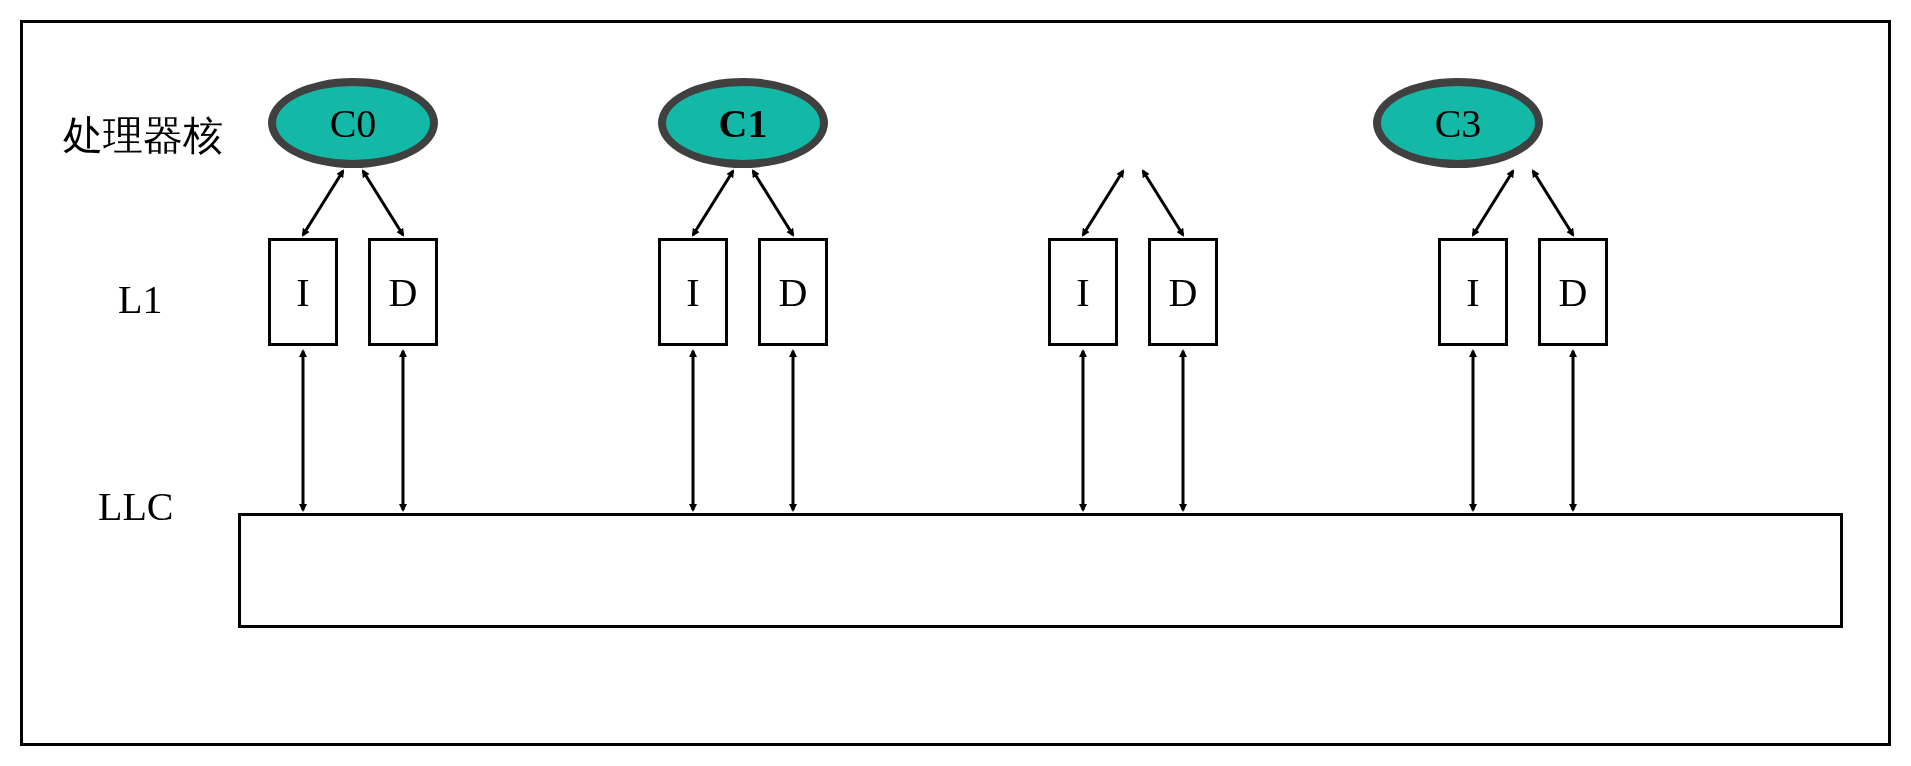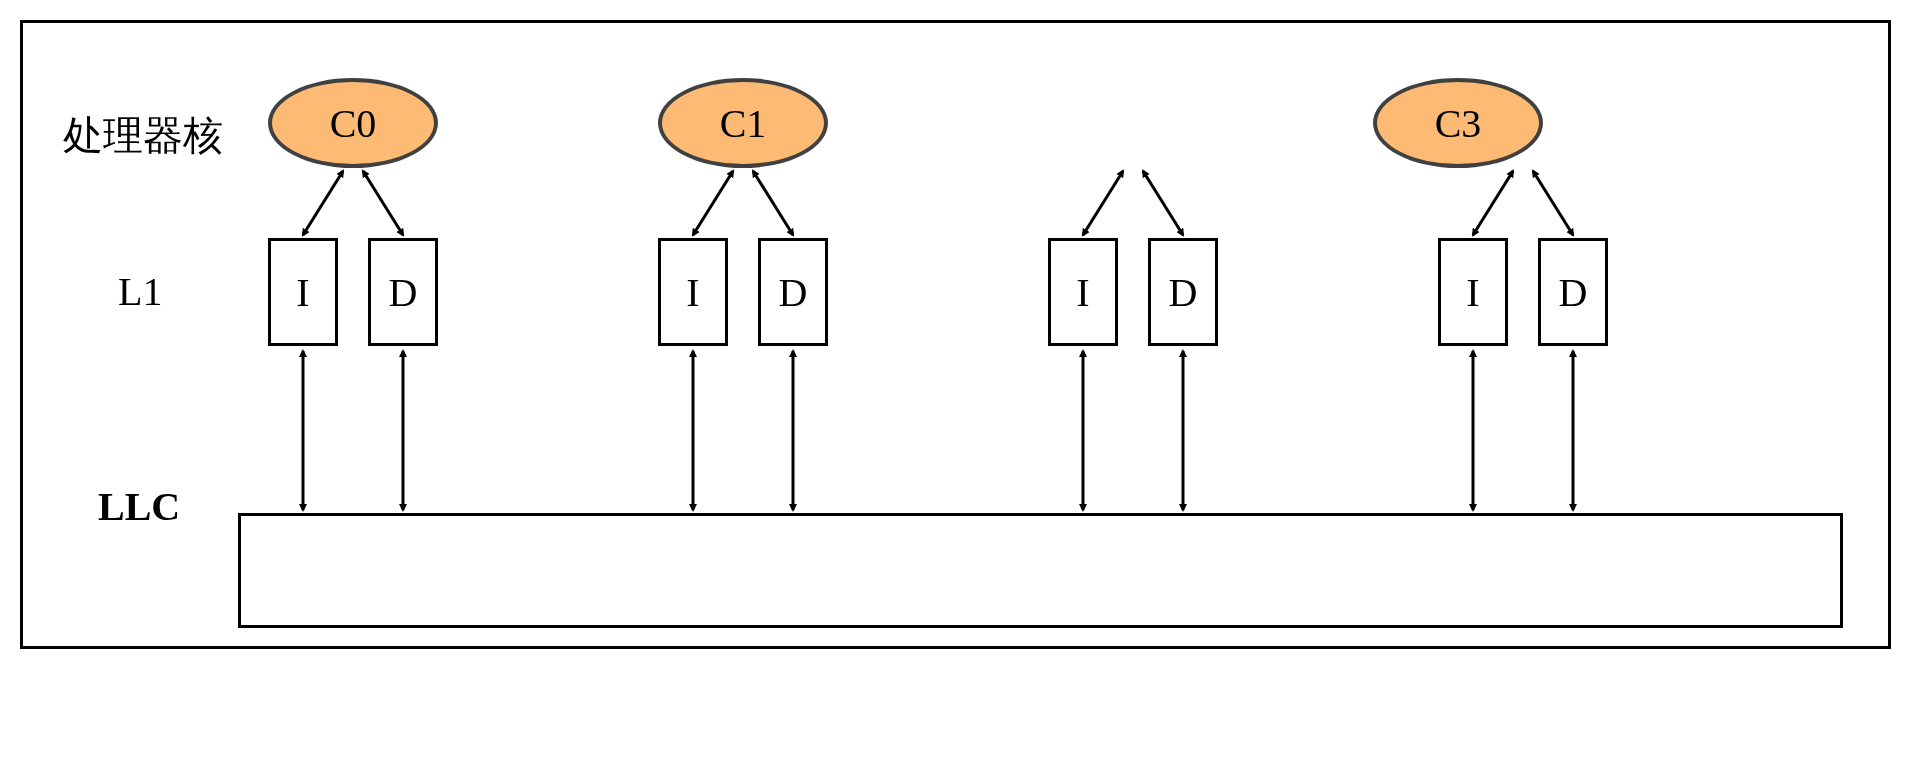--- a/index.html
+++ b/index.html
@@ -8,37 +8,37 @@
       background: #fff;
       width: 1911px;
       height: 766px;
       position: relative;
     }
     .outer-frame {
       position: absolute;
       left: 20px;
       top: 20px;
       width: 1871px;
-      height: 629px;
+      height: 726px;
       border: 3px solid #000;
     }
     .label {
       position: absolute;
       font-size: 40px;
       color: #000;
     }
     .core-ellipse {
       position: absolute;
-      border: 4px solid #404040;
+      border: 8px solid #404040;
       border-radius: 50%;
       display: flex;
       align-items: center;
       justify-content: center;
       font-size: 40px;
-      background: #fdba74;
+      background: #14b8a6;
     }
     .cache-box {
       position: absolute;
       border: 3px solid #000;
       display: flex;
       align-items: center;
       justify-content: center;
       font-size: 40px;
       background: #fff;
     }
@@ -51,34 +51,34 @@
       position: absolute;
       overflow: visible;
     }
   </style>
 </head>
 <body>
 
 <div class="outer-frame">
 
   <div class="label" style="left: 40px; top: 85px;">处理器核</div>
-  <div class="label" style="left: 95px; top: 245px;">L1</div>
-  <div class="label" style="left: 75px; top: 460px; font-weight: bold;">LLC</div>
+  <div class="label" style="left: 95px; top: 253px;">L1</div>
+  <div class="label" style="left: 75px; top: 460px;">LLC</div>
 
   <div class="core-ellipse" style="left: 245px; top: 55px; width: 170px; height: 90px;">
     <span>C0</span>
   </div>
   <div class="cache-box" style="left: 245px; top: 215px; width: 70px; height: 108px;">
     <span>I</span>
   </div>
   <div class="cache-box" style="left: 345px; top: 215px; width: 70px; height: 108px;">
     <span>D</span>
   </div>
 
-  <div class="core-ellipse" style="left: 635px; top: 55px; width: 170px; height: 90px;">
+  <div class="core-ellipse" style="left: 635px; top: 55px; width: 170px; height: 90px; font-weight: bold;">
     <span>C1</span>
   </div>
   <div class="cache-box" style="left: 635px; top: 215px; width: 70px; height: 108px;">
     <span>I</span>
   </div>
   <div class="cache-box" style="left: 735px; top: 215px; width: 70px; height: 108px;">
     <span>D</span>
   </div>
 
   <div class="cache-box" style="left: 1025px; top: 215px; width: 70px; height: 108px;">

